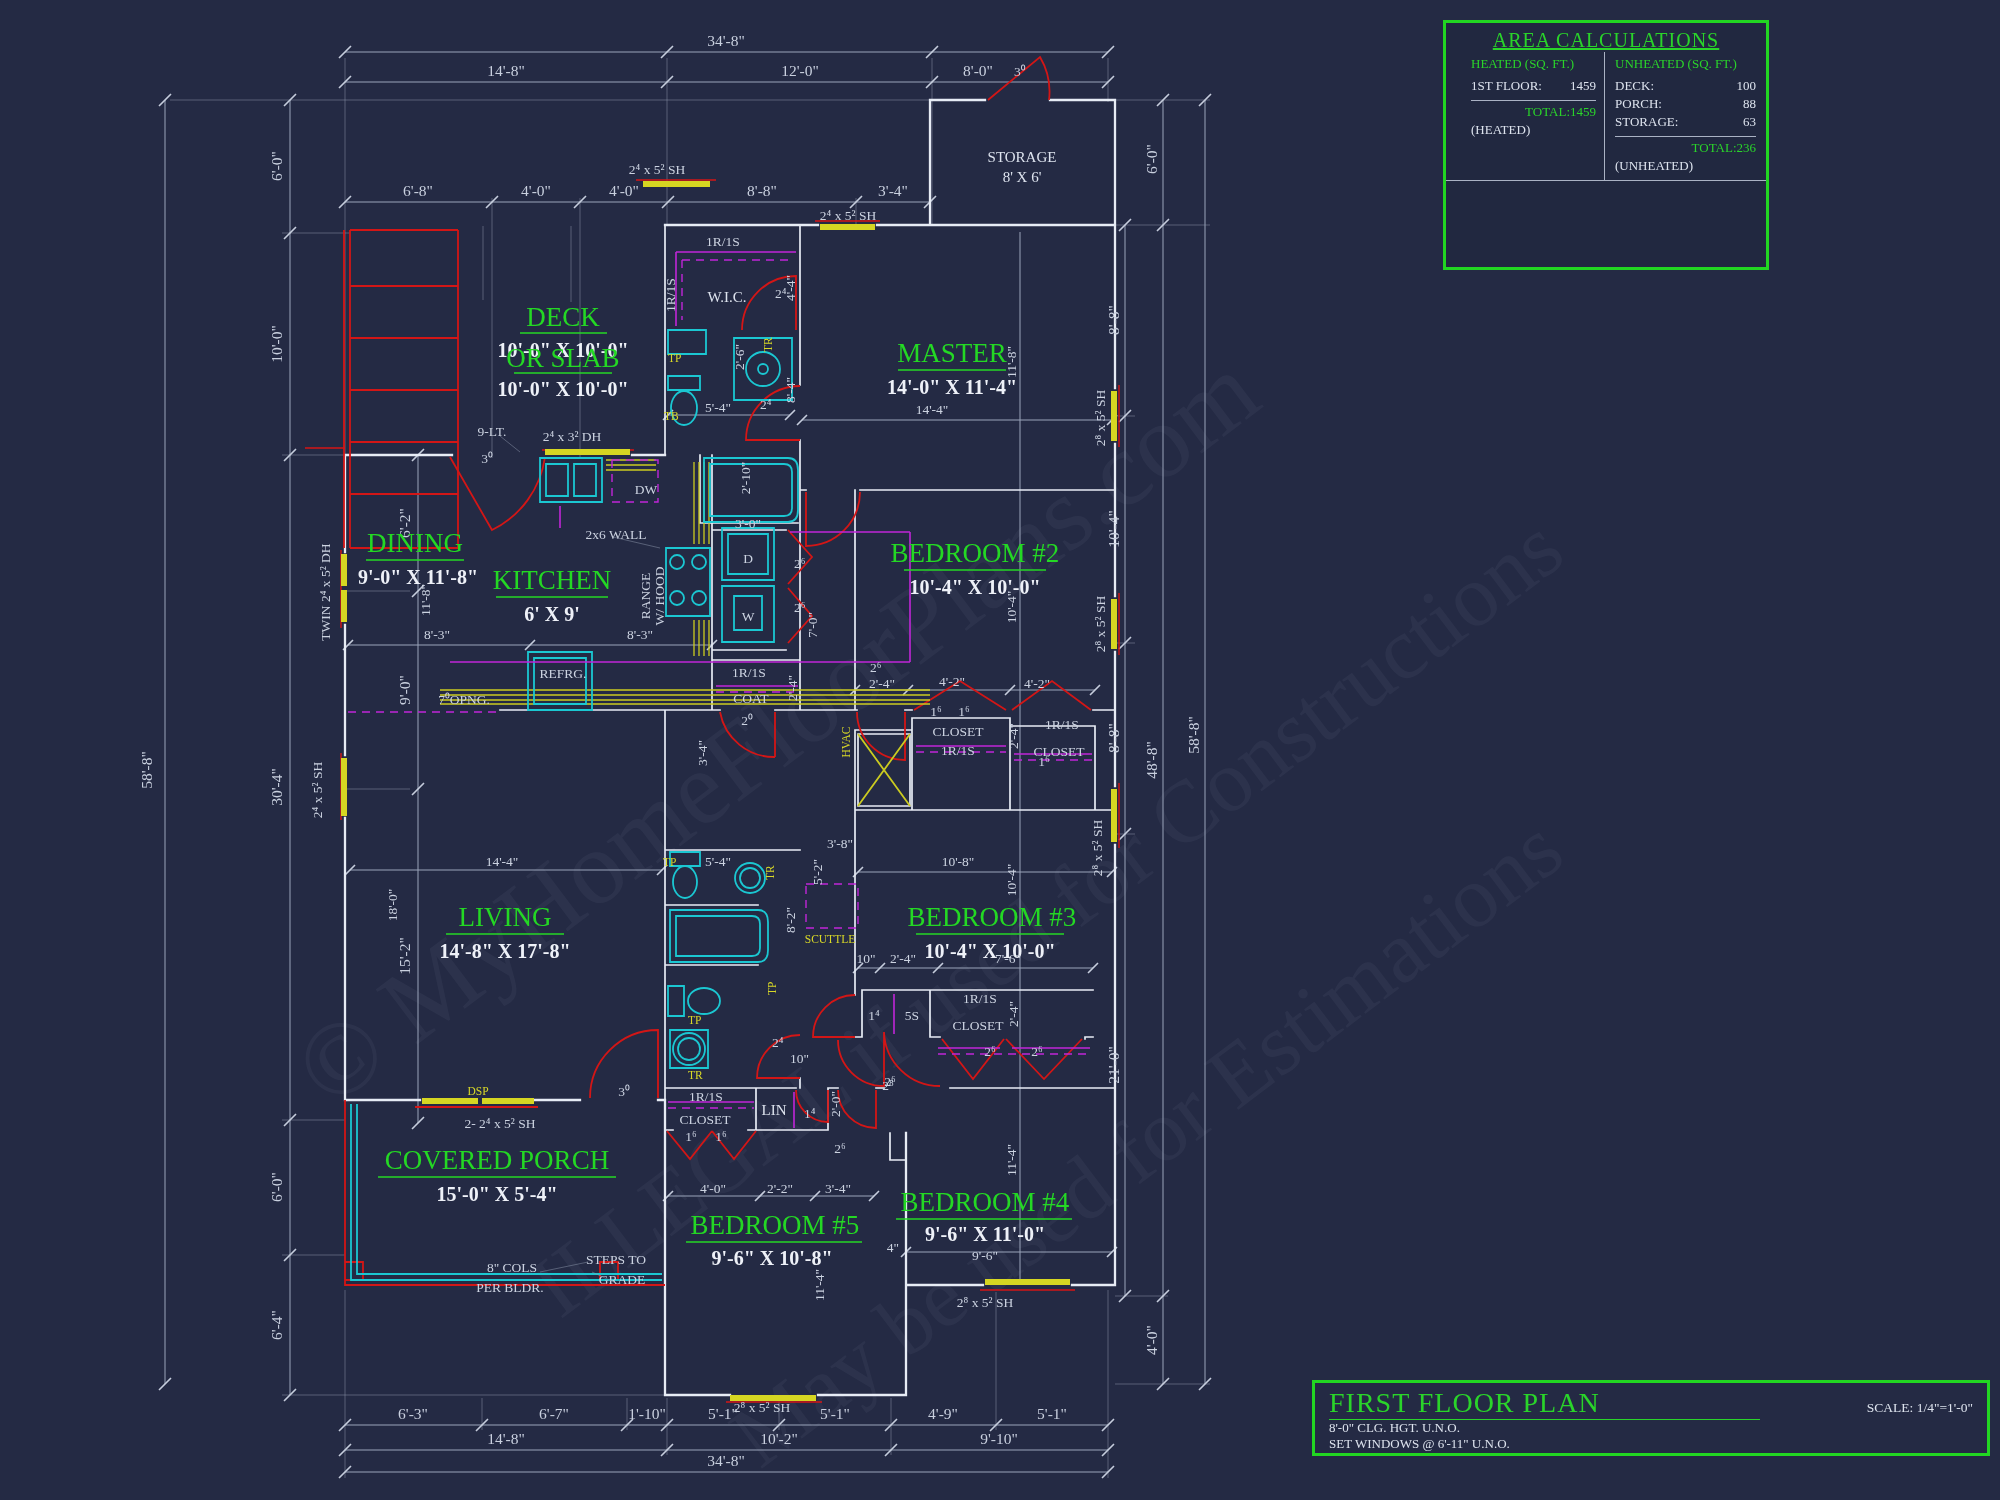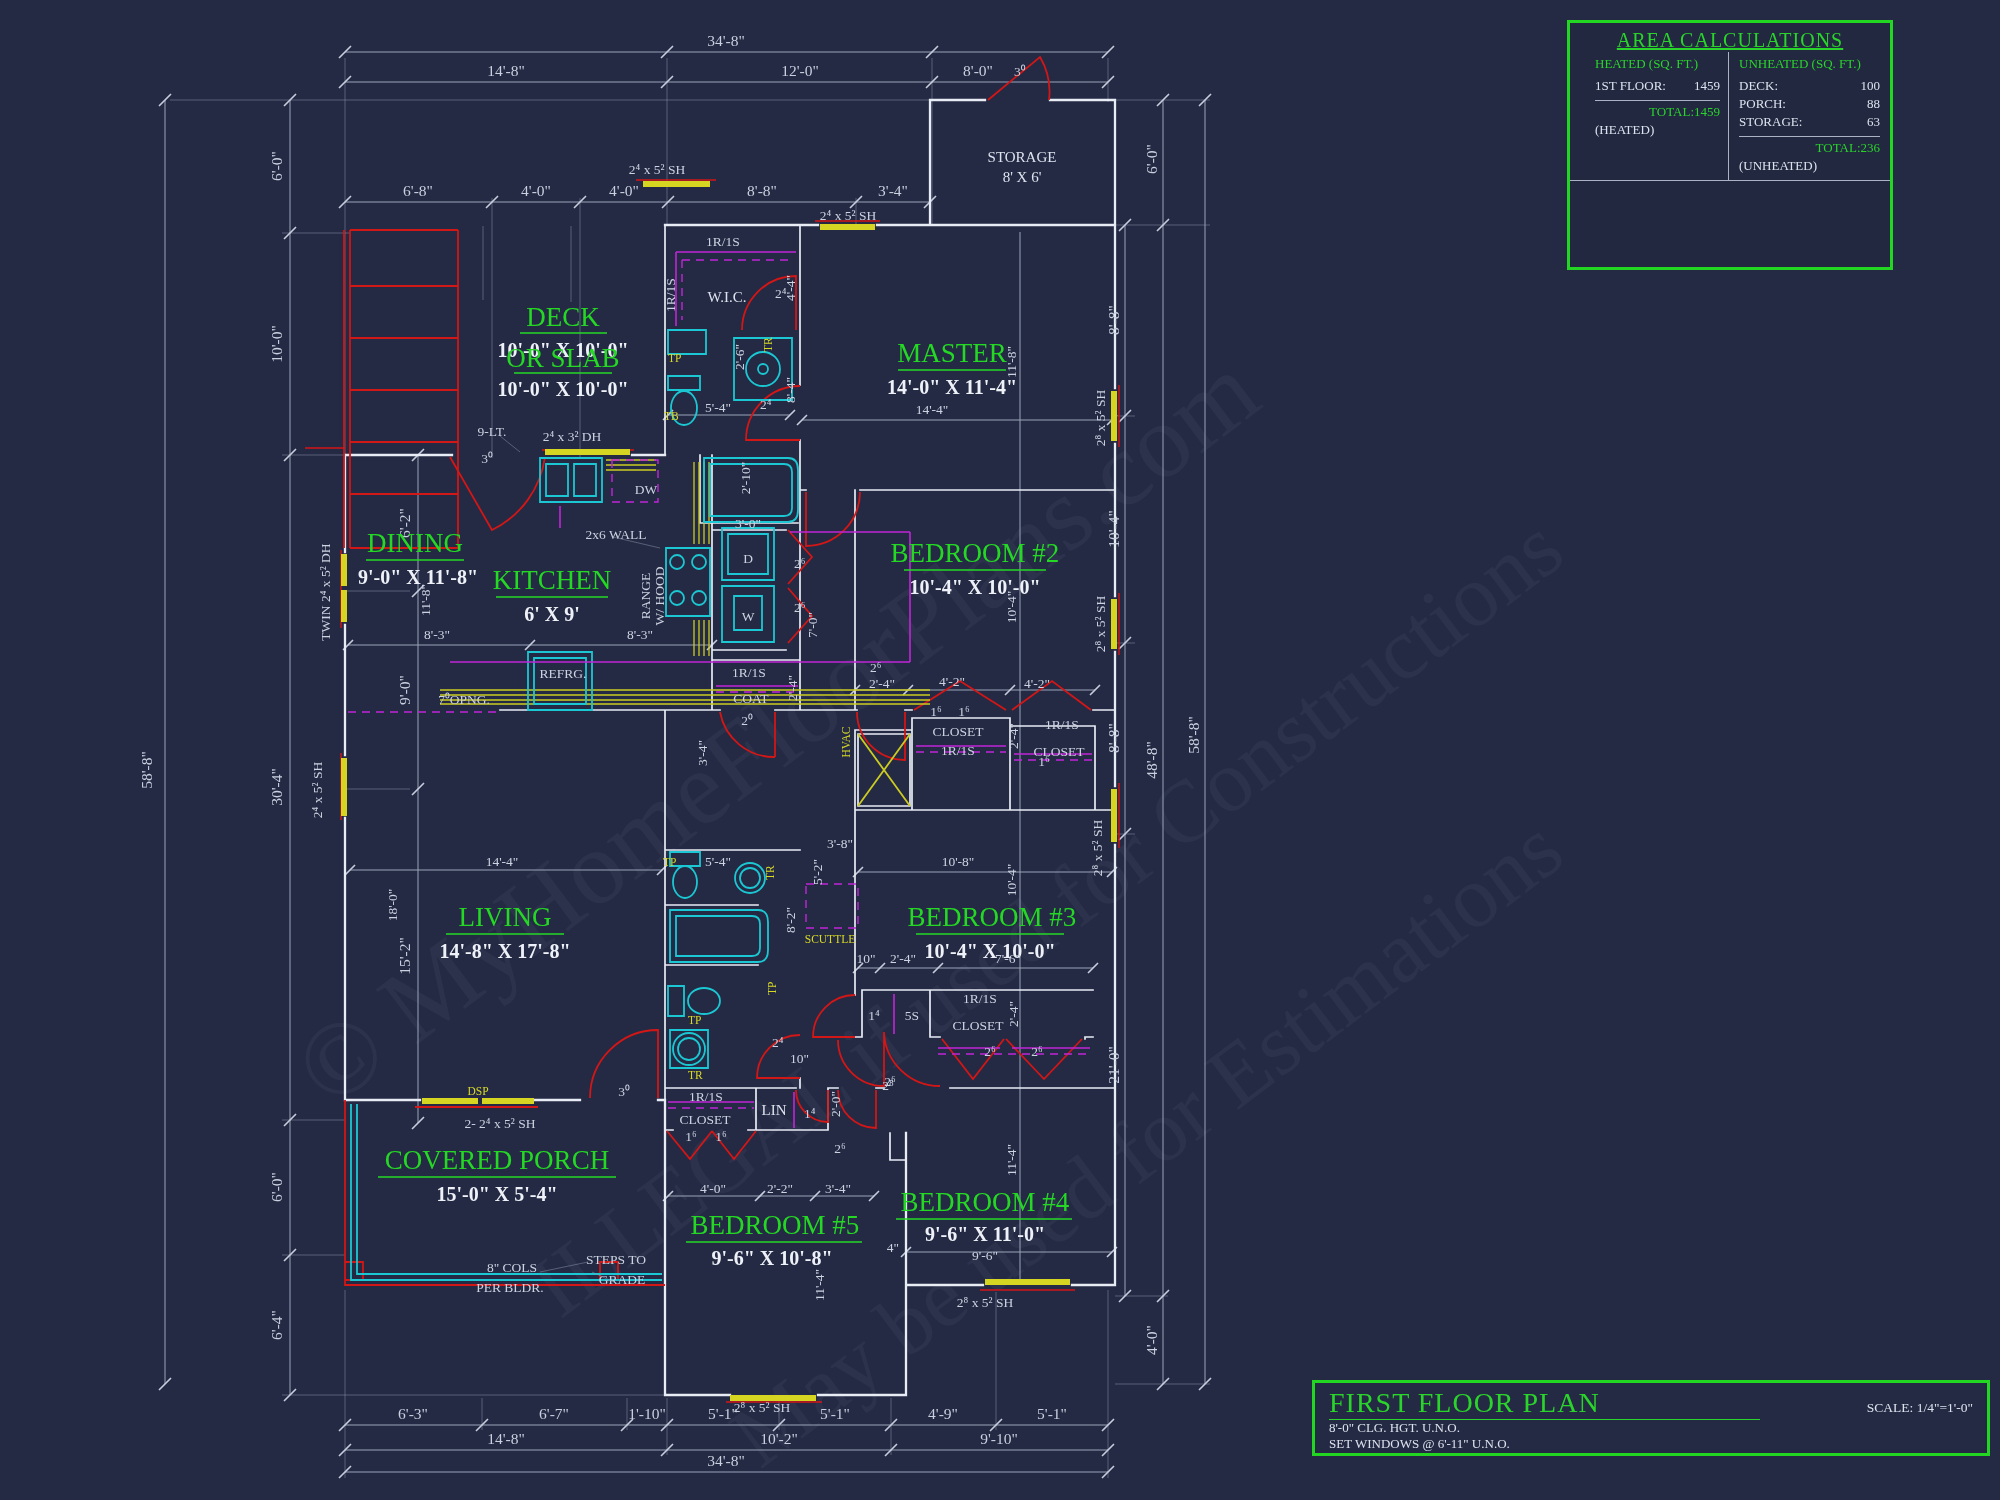--- a/index.html
+++ b/index.html
@@ -18,21 +18,21 @@
   .ext{stroke:#8e98ae;stroke-width:.9;fill:none;opacity:.55;}
   .tick{stroke:#c6cddd;stroke-width:1.6;fill:none;}
   .red{stroke:#d31616;stroke-width:1.8;fill:none;}
   .cyan{stroke:#1bc7d2;stroke-width:1.8;fill:none;}
   .yelW{stroke:#d6d622;stroke-width:6;fill:none;}
   .yelH{stroke:#cbcb20;stroke-width:1.3;fill:none;}
   .mag{stroke:#c026d8;stroke-width:1.6;fill:none;}
   .magD{stroke:#c026d8;stroke-width:1.4;fill:none;stroke-dasharray:8 6;}
   .grnU{stroke:#24d824;stroke-width:1.6;}
   .wm{fill:#b9c2da;opacity:0.055;font-size:105px;}
-  #areaCalc{position:absolute;left:1567px;top:20px;width:326px;height:250px;
+  #areaCalc{position:absolute;left:1443px;top:20px;width:326px;height:250px;
     border:3px solid #22d622;background:rgba(30,36,58,.35);color:#dde3ee;font-size:13px;box-sizing:border-box;}
   #areaCalc .ttl{color:#2ad42a;font-size:20px;text-align:center;margin-top:6px;
     text-decoration:underline;letter-spacing:1px;}
   #acCols{display:flex;border-bottom:1px solid #aab2c4;}
   #acLeft{width:47%;padding:4px 8px 6px 25px;border-right:1px solid #aab2c4;}
   #acRight{width:53%;padding:4px 10px 6px 10px;}
   .acHead{color:#2ad42a;margin-bottom:6px;}
   .acRow{display:flex;justify-content:space-between;margin:2px 0;}
   .acTot{color:#2ad42a;justify-content:flex-end;}
   .sumln{border-top:1px solid #aab2c4;margin:6px 0 3px 0;}

